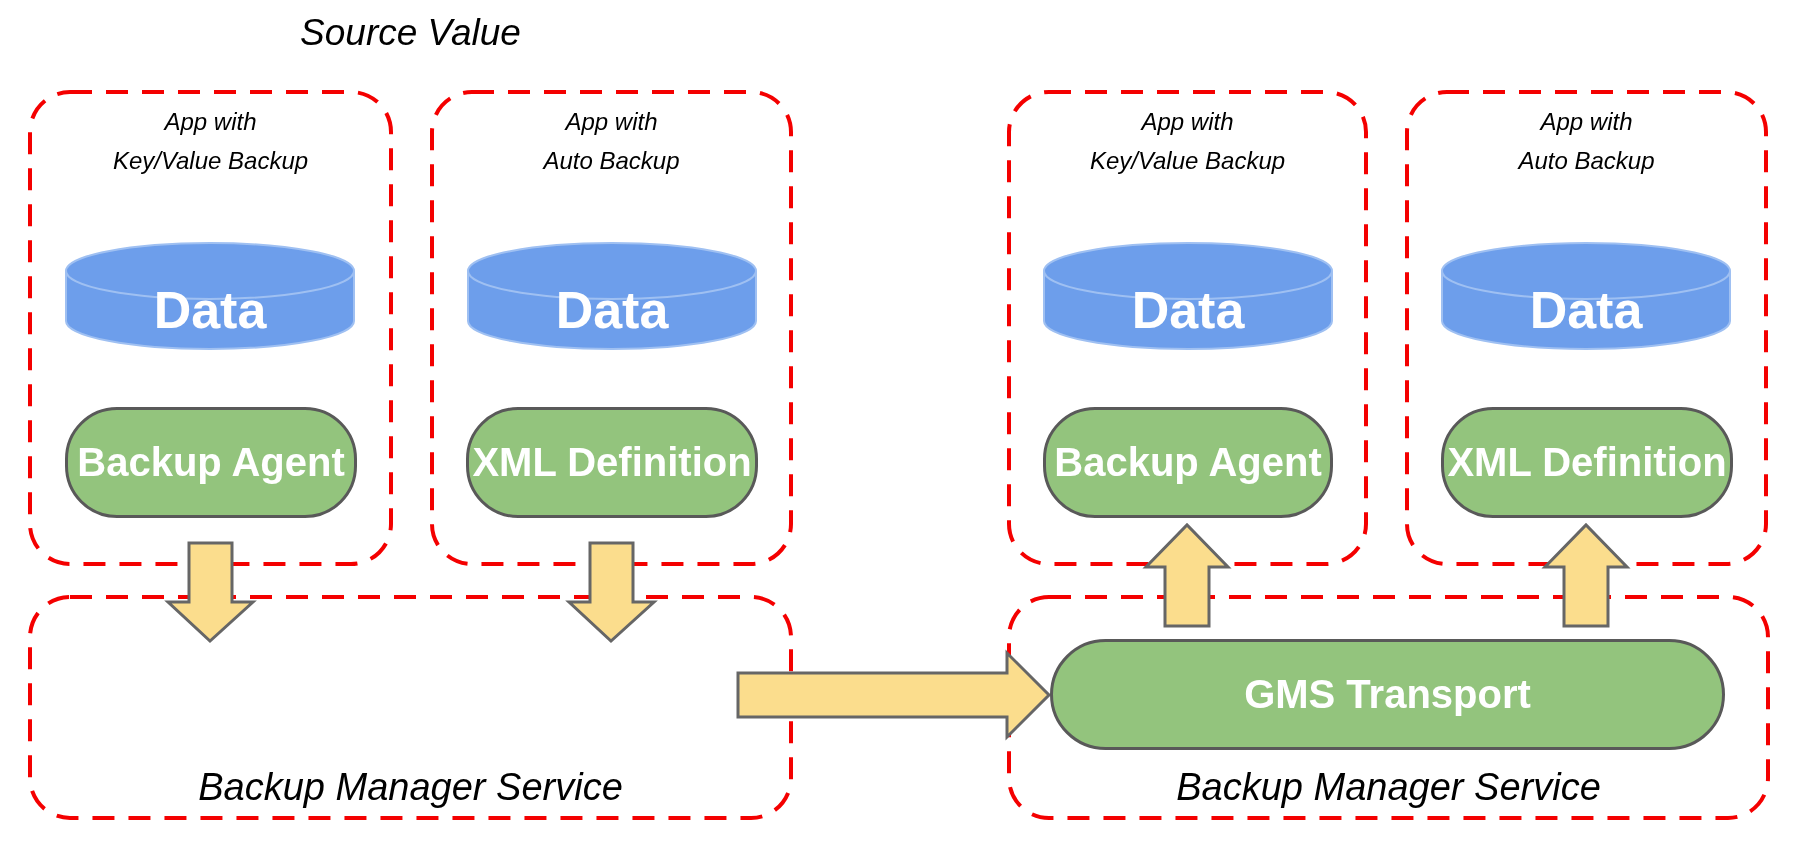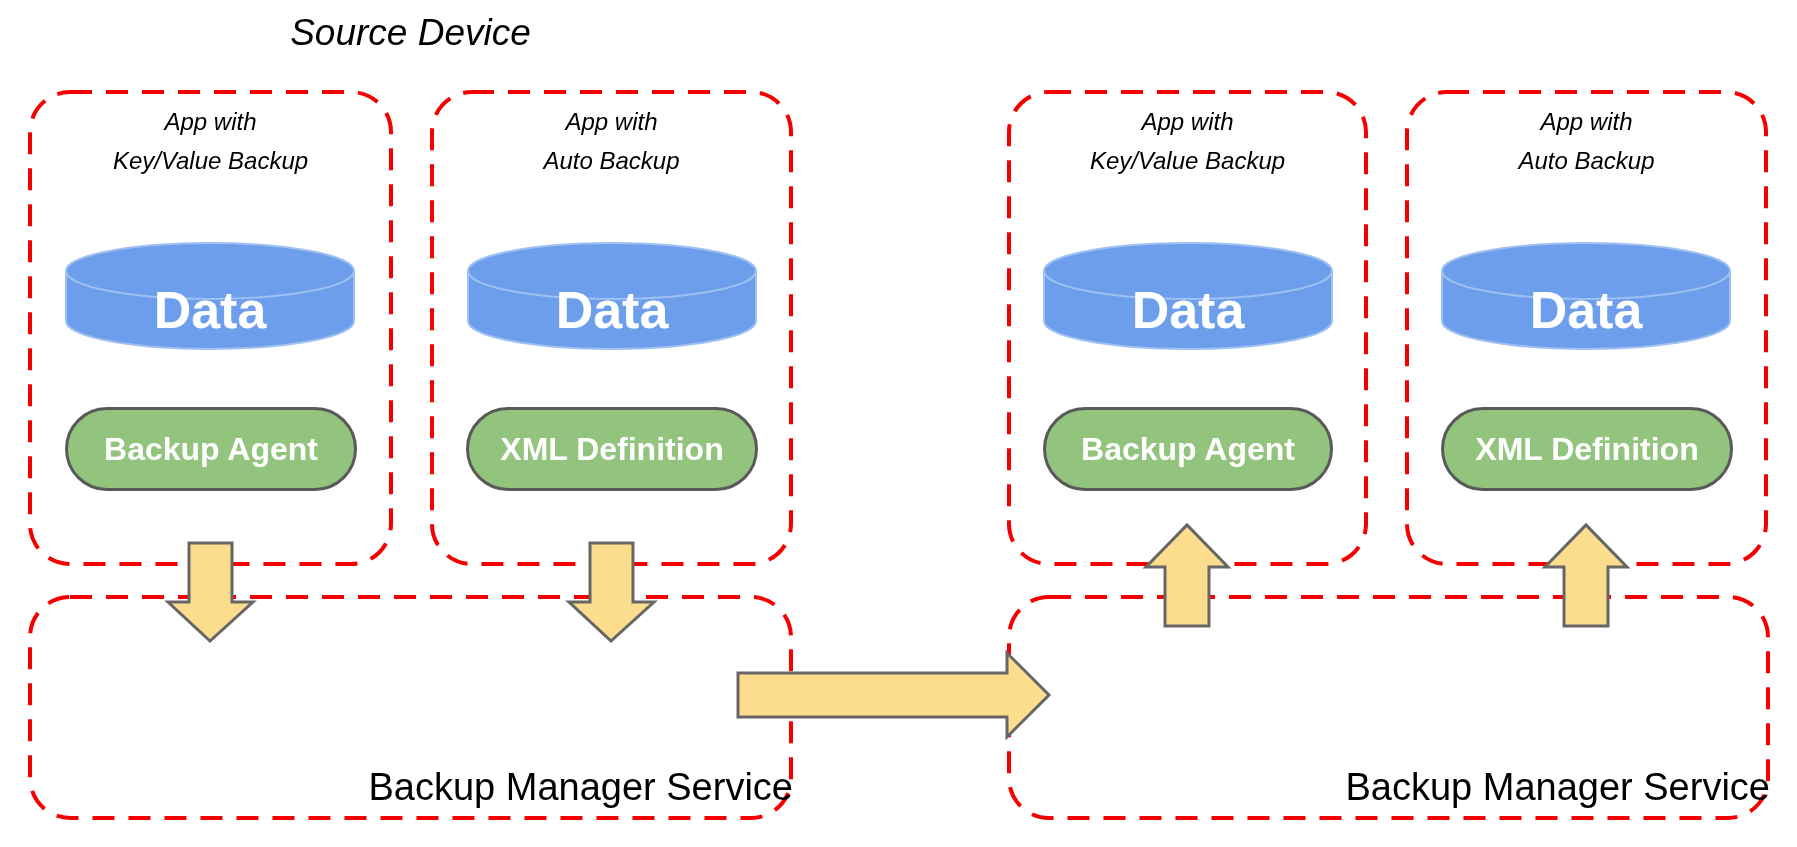--- a/index.html
+++ b/index.html
@@ -52,26 +52,27 @@
   }
   .pill{
     background:var(--shape-green,#93C47D);
     border:3px solid var(--shape-border,#595959);
     border-radius:52px;
     box-sizing:border-box;
     display:flex;align-items:center;justify-content:center;
     font-weight:bold;color:var(--text-white,#FFFFFF);
     white-space:nowrap;
   }
-  .component-pill{width:292px;height:84px;font-size:32px;}
+  .component-pill{width:292px;height:111px;font-size:40px;}
   .transport-pill{height:111px;border-radius:56px;font-size:40px;}
   .service-label{
+    font-style:italic;
     font-size:38px;
     color:var(--text-black,#000000);
-    text-align:right;
+    text-align:center;
     white-space:nowrap;
   }
 </style>
 </head>
 <body>
 
 <div class="canvas">
 
   <svg class="overlay" viewBox="0 0 1797 847">
     <rect class="dashed-box" x="30" y="92" width="361" height="472" rx="40"></rect>
@@ -81,21 +82,21 @@
     <rect class="dashed-box" x="30" y="597" width="761" height="221" rx="40"></rect>
     <rect class="dashed-box" x="1009" y="597" width="759" height="221" rx="40"></rect>
 
     <polygon class="flow-arrow" points="189,543 232,543 232,602 253,602 210,641 168,602 189,602"></polygon>
     <polygon class="flow-arrow" points="590,543 633,543 633,602 654,602 611,641 569,602 590,602"></polygon>
     <polygon class="flow-arrow" points="1165,626 1165,567 1146,567 1187,525 1228,567 1209,567 1209,626"></polygon>
     <polygon class="flow-arrow" points="1564,626 1564,567 1545,567 1586,525 1627,567 1608,567 1608,626"></polygon>
     <polygon class="flow-arrow" points="738,673 1007,673 1007,653 1049,695 1007,737 1007,717 738,717"></polygon>
   </svg>
 
-  <div class="abs device-title" style="left:28px;top:12px;width:765px;">Source Device</div>
+  <div class="abs device-title" style="left:28px;top:12px;width:765px;">Source Value</div>
 
   <div class="abs app-label" style="left:28px;top:102px;width:365px;">
     <div>App with</div>
     <div>Key/Value Backup</div>
   </div>
   <div class="abs app-label" style="left:430px;top:102px;width:363px;">
     <div>App with</div>
     <div>Auto Backup</div>
   </div>
   <div class="abs app-label" style="left:1007px;top:102px;width:361px;">
@@ -134,17 +135,18 @@
       <ellipse class="cyl-top" cx="146" cy="32" rx="144" ry="28"></ellipse>
     </svg>
     <div class="cyl-label">Data</div>
   </div>
 
   <div class="abs pill component-pill" style="left:65px;top:407px;">Backup Agent</div>
   <div class="abs pill component-pill" style="left:466px;top:407px;">XML Definition</div>
   <div class="abs pill component-pill" style="left:1043px;top:407px;width:290px;">Backup Agent</div>
   <div class="abs pill component-pill" style="left:1441px;top:407px;">XML Definition</div>
 
+  <div class="abs pill transport-pill" style="left:1050px;top:639px;width:675px;">GMS Transport</div>
 
   <div class="abs service-label" style="left:28px;top:766px;width:765px;">Backup Manager Service</div>
   <div class="abs service-label" style="left:1007px;top:766px;width:763px;">Backup Manager Service</div>
 
 </div>
 
 </body></html>

